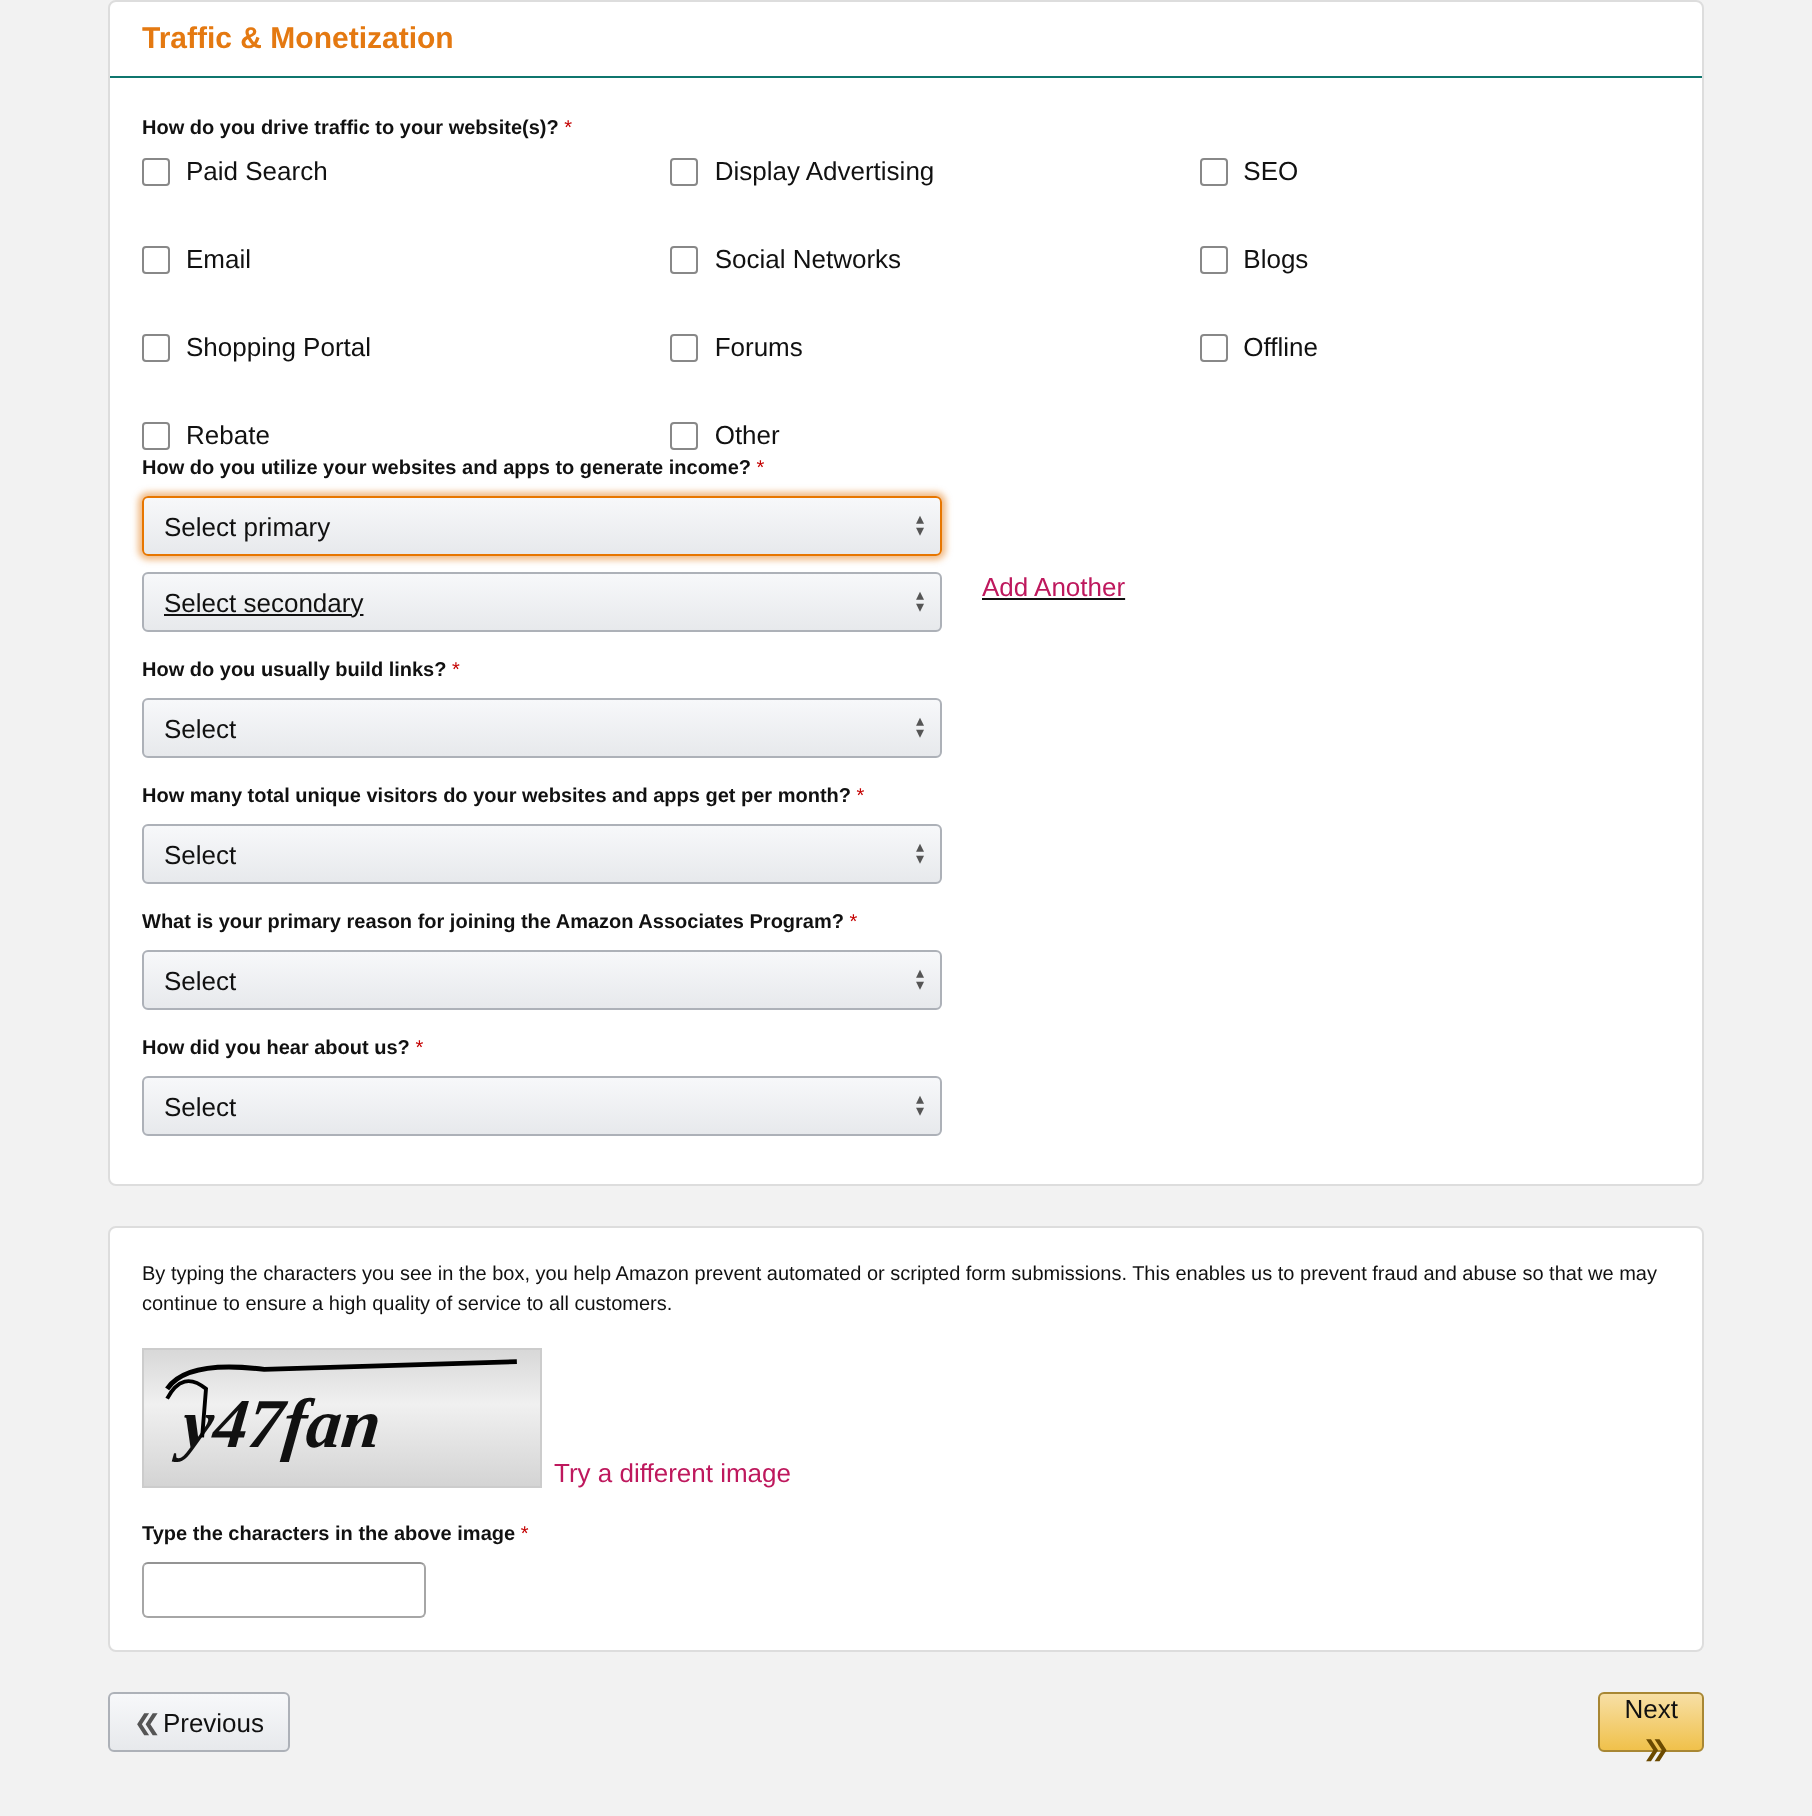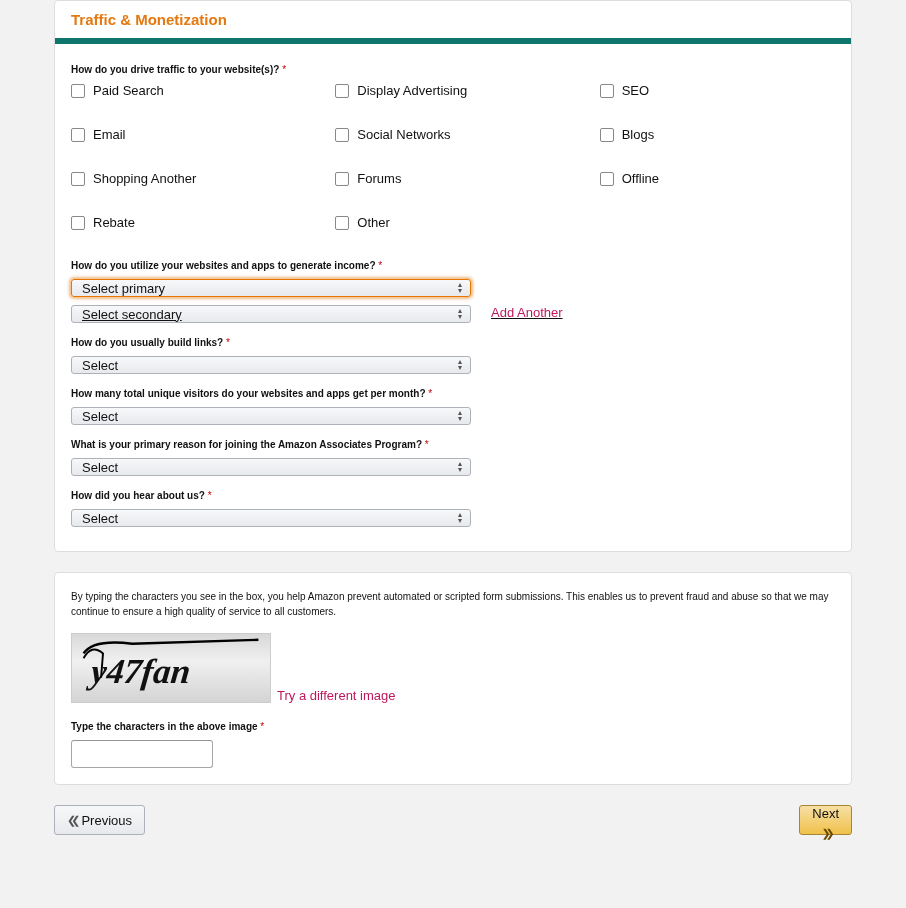--- a/index.html
+++ b/index.html
@@ -18,60 +18,60 @@
   }
   .panel {
     background: #fff;
     border: 1px solid #ddd;
     border-radius: 4px;
     margin: 0 54px 20px 54px;
     overflow: hidden;
   }
   .panel-header {
     padding: 10px 16px;
-    border-bottom: 6px solid #0f766e;
+    border-bottom: 1px solid #0f766e;
     font-size: 15px;
     font-weight: 700;
     color: #e47911;
   }
   .panel-body {
     padding: 16px;
   }
   .q-label {
     font-weight: 700;
     font-size: 10px;
     margin: 4px 0 8px 0;
     color: #111;
   }
   .req { color: #c40000; font-weight: 400; }
   .checkbox-grid {
     display: grid;
     grid-template-columns: repeat(3, 1fr);
     row-gap: 6px;
     column-gap: 6px;
-    margin-bottom: 30px;
+    margin-bottom: 4px;
     gap: 29px;
   }
   .check-item {
     display: flex;
     align-items: center;
     gap: 8px;
   }
   .chk {
     width: 14px;
     height: 14px;
     border: 1px solid #888;
     border-radius: 2px;
     background: #fff;
     flex-shrink: 0;
   }
   .select-wrap {
     position: relative;
     width: 400px;
-    height: 18px;
+    height: 30px;
     border: 1px solid #adb1b8;
     border-radius: 3px;
     background: linear-gradient(#f7f8fa, #e7e9ec);
     display: flex;
     align-items: center;
     padding: 0 26px 0 10px;
     font-size: 13px;
     color: #111;
     margin-bottom: 8px;
     cursor: pointer;
@@ -200,21 +200,21 @@
           <div class="check-item">
             <span class="chk"></span>
             <span>Social Networks</span>
           </div>
           <div class="check-item">
             <span class="chk"></span>
             <span>Blogs</span>
           </div>
           <div class="check-item">
             <span class="chk"></span>
-            <span>Shopping Another</span>
+            <span>Shopping Portal</span>
           </div>
           <div class="check-item">
             <span class="chk"></span>
             <span>Forums</span>
           </div>
           <div class="check-item">
             <span class="chk"></span>
             <span>Offline</span>
           </div>
           <div class="check-item">

